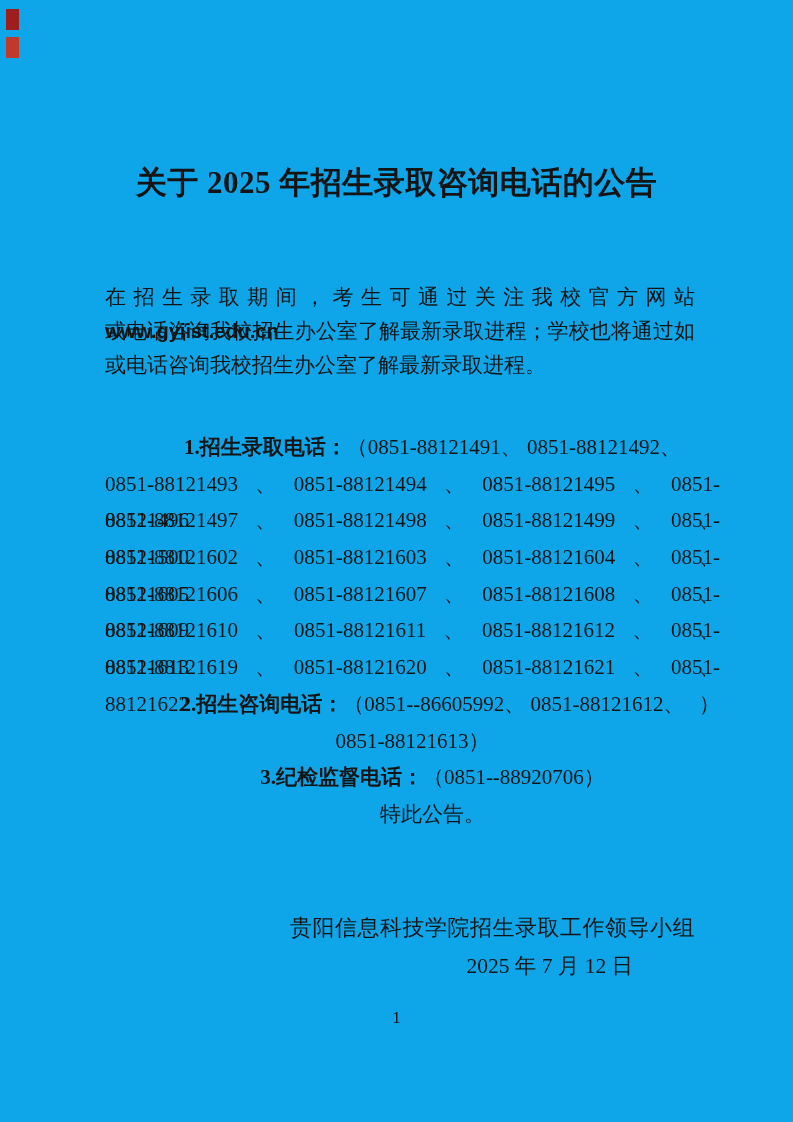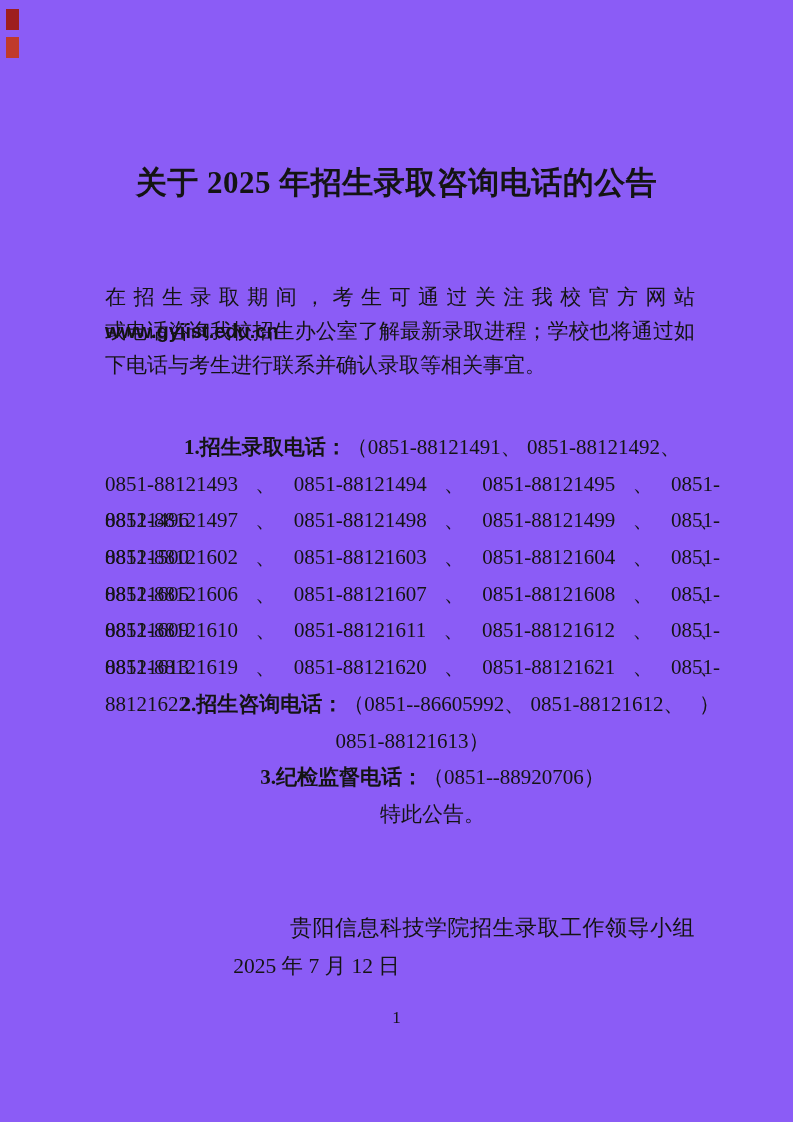--- a/index.html
+++ b/index.html
@@ -1,19 +1,19 @@
 <!DOCTYPE html>
 <html><head>
 <meta charset="utf-8">
 <style>
   html,body { margin:0; padding:0; background:#ffffff; }
   .page {
     position:relative;
     width:793px; height:1122px;
-    background:#8b5cf6;
+    background:#0ea5e9;
     color:#141414;
     font-family:"Liberation Serif","DejaVu Serif",serif;
     overflow:hidden;
   }
   .red-mark { position:absolute; left:6px; width:13px; height:21px; }
   .red-mark.m1 { top:9px;  background:#9e1e1e; }
   .red-mark.m2 { top:37px; background:#c03a2b; }
 
   .title {
     position:absolute; top:163px; left:0; width:793px;
@@ -41,42 +41,42 @@
   }
   .list .line { height:36.7px; line-height:36.7px; white-space:nowrap;text-align:center; }
   .list .line.just { white-space:normal; text-align:justify; text-align-last:justify; }
   .label { font-weight:bold; }
   .signature {
     position:absolute; top:912px; left:0; width:695px;
     text-align:right; font-size:22px; line-height:32px; letter-spacing:0.5px;
   }
   .date {
     position:absolute; top:950px; left:0; width:633px;
-    text-align:center; font-size:21.5px; line-height:32px;
+    text-align:right; font-size:21.5px; line-height:32px;
   }
   .pagenum {
     position:absolute; top:1008px; left:0; width:793px;
     text-align:center; font-size:17px;
   }
 </style>
 </head>
 <body>
 
 <div class="page">
 
   <div class="red-mark m1"></div>
   <div class="red-mark m2"></div>
 
   <div class="title">关于 2025 年招生录取咨询电话的公告</div>
 
 
   <div class="intro">
     <div class="line just"><span>在招生录取期间，考生可通过关注我校官方网站</span> <span class="url">www.gyiist.edu.cn</span></div>
     <div class="line just">或电话咨询我校招生办公室了解最新录取进程；学校也将通过如</div>
-    <div class="line">下电话与考生进行联系并确认录取等相关事宜。</div>
+    <div class="line">或电话咨询我校招生办公室了解最新录取进程。</div>
   </div>
 
   <div class="list">
     <div class="line indent"><span class="label">1.招生录取电话：</span><span>（0851-88121491、 0851-88121492、</span></div>
     <div class="line just">0851-88121493、0851-88121494、0851-88121495、0851-88121496、</div>
     <div class="line just">0851-88121497、0851-88121498、0851-88121499、0851-88121500、</div>
     <div class="line just">0851-88121602、0851-88121603、0851-88121604、0851-88121605、</div>
     <div class="line just">0851-88121606、0851-88121607、0851-88121608、0851-88121609、</div>
     <div class="line just">0851-88121610、0851-88121611、0851-88121612、0851-88121613、</div>
     <div class="line just">0851-88121619、0851-88121620、0851-88121621、0851-88121622）</div>

